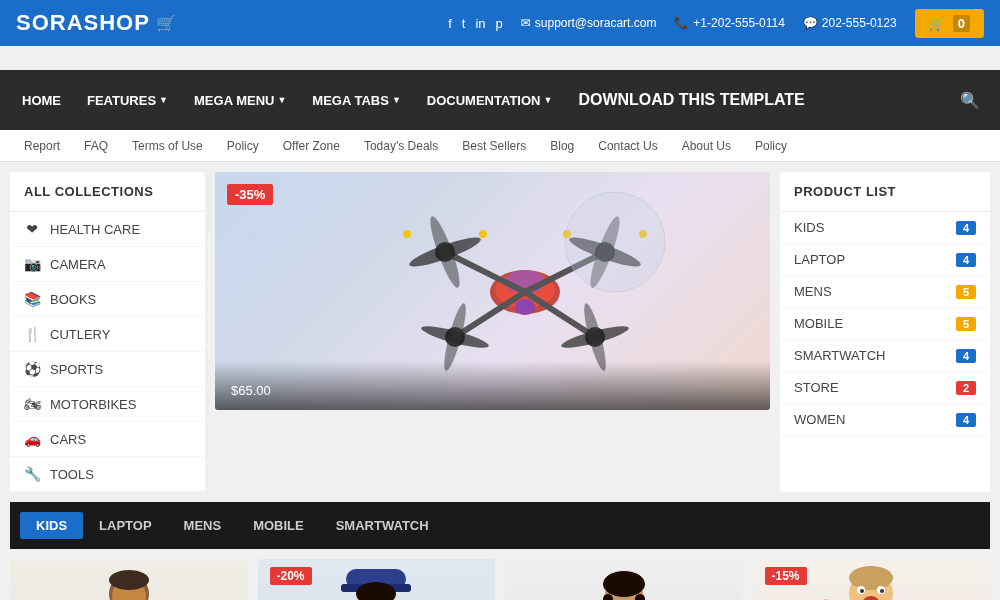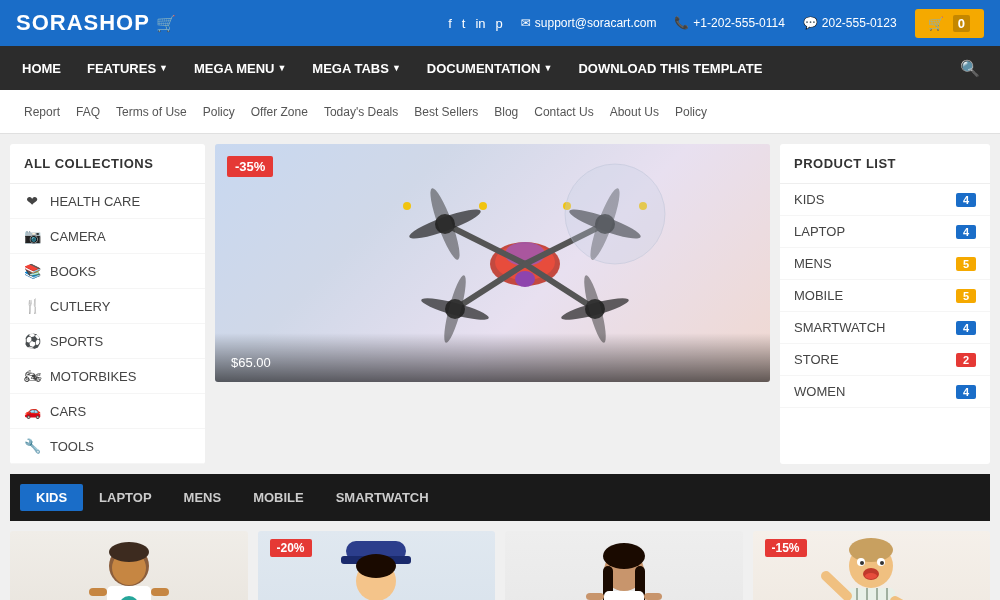--- a/index.html
+++ b/index.html
@@ -10,29 +10,29 @@
     .logo { font-size: 22px; font-weight: 900; color: white; letter-spacing: 1px; display: flex; align-items: center; gap: 6px; }
     .logo-cart { font-size: 16px; }
     .top-bar-right { display: flex; align-items: center; gap: 18px; font-size: 12px; }
     .social-icons { display: flex; gap: 10px; }
     .social-icon { color: white; font-size: 13px; cursor: pointer; }
     .contact-item { display: flex; align-items: center; gap: 4px; color: white; font-size: 12px; }
     .cart-btn { background: #f5a900; color: white; border: none; padding: 6px 14px; border-radius: 3px; cursor: pointer; font-size: 13px; font-weight: bold; display: flex; align-items: center; gap: 8px; }
     .cart-count { background: rgba(0,0,0,0.2); border-radius: 2px; padding: 1px 5px; }
 
     
-    .nav-bar { background: #2c2c2c; display: flex; align-items: center; justify-content: space-between; padding: 0 10px; height: 44px; }
+    .nav-bar { background: #2c2c2c; display: flex; align-items: center; justify-content: space-between; padding: 0 10px; height: 60px; margin-top: 24px; }
     .nav-items { display: flex; align-items: center; gap: 2px; }
     .nav-item { color: white; padding: 8px 12px; font-size: 13px; font-weight: bold; cursor: pointer; display: flex; align-items: center; gap: 3px; white-space: nowrap; }
     .nav-arrow { font-size: 9px; }
-    .nav-download { color: white; font-weight: bold; font-size: 13px; padding: 8px 12px; cursor: pointer; }
+    .nav-download { color: white; font-weight: bold; font-size: 16px; padding: 8px 12px; cursor: pointer; }
     .nav-search { color: white; font-size: 16px; cursor: pointer; padding: 8px 10px; }
 
     
-    .secondary-nav { background: white; border-bottom: 1px solid #e0e0e0; display: flex; align-items: center; padding: 0 16px; height: 44px; gap: 0; }
+    .secondary-nav { background: white; border-bottom: 1px solid #e0e0e0; display: flex; align-items: center; padding: 0 16px; height: 32px; gap: 8px; }
     .sec-nav-item { color: #555; font-size: 12px; padding: 4px 8px; cursor: pointer; white-space: nowrap; }
 
     
     .main-content { display: flex; gap: 0; background: #f0f0f0; padding: 10px; gap: 10px; }
 
     
     .left-sidebar { background: white; width: 195px; min-width: 195px; border-radius: 3px; overflow: hidden; }
     .sidebar-header { padding: 12px 14px; font-size: 13px; font-weight: bold; color: #333; letter-spacing: 0.5px; border-bottom: 1px solid #eee; }
     .sidebar-item { display: flex; align-items: center; gap: 10px; padding: 9px 14px; color: #444; font-size: 13px; cursor: pointer; border-bottom: 1px solid #f5f5f5; }
     .sidebar-icon { font-size: 14px; width: 16px; text-align: center; }

